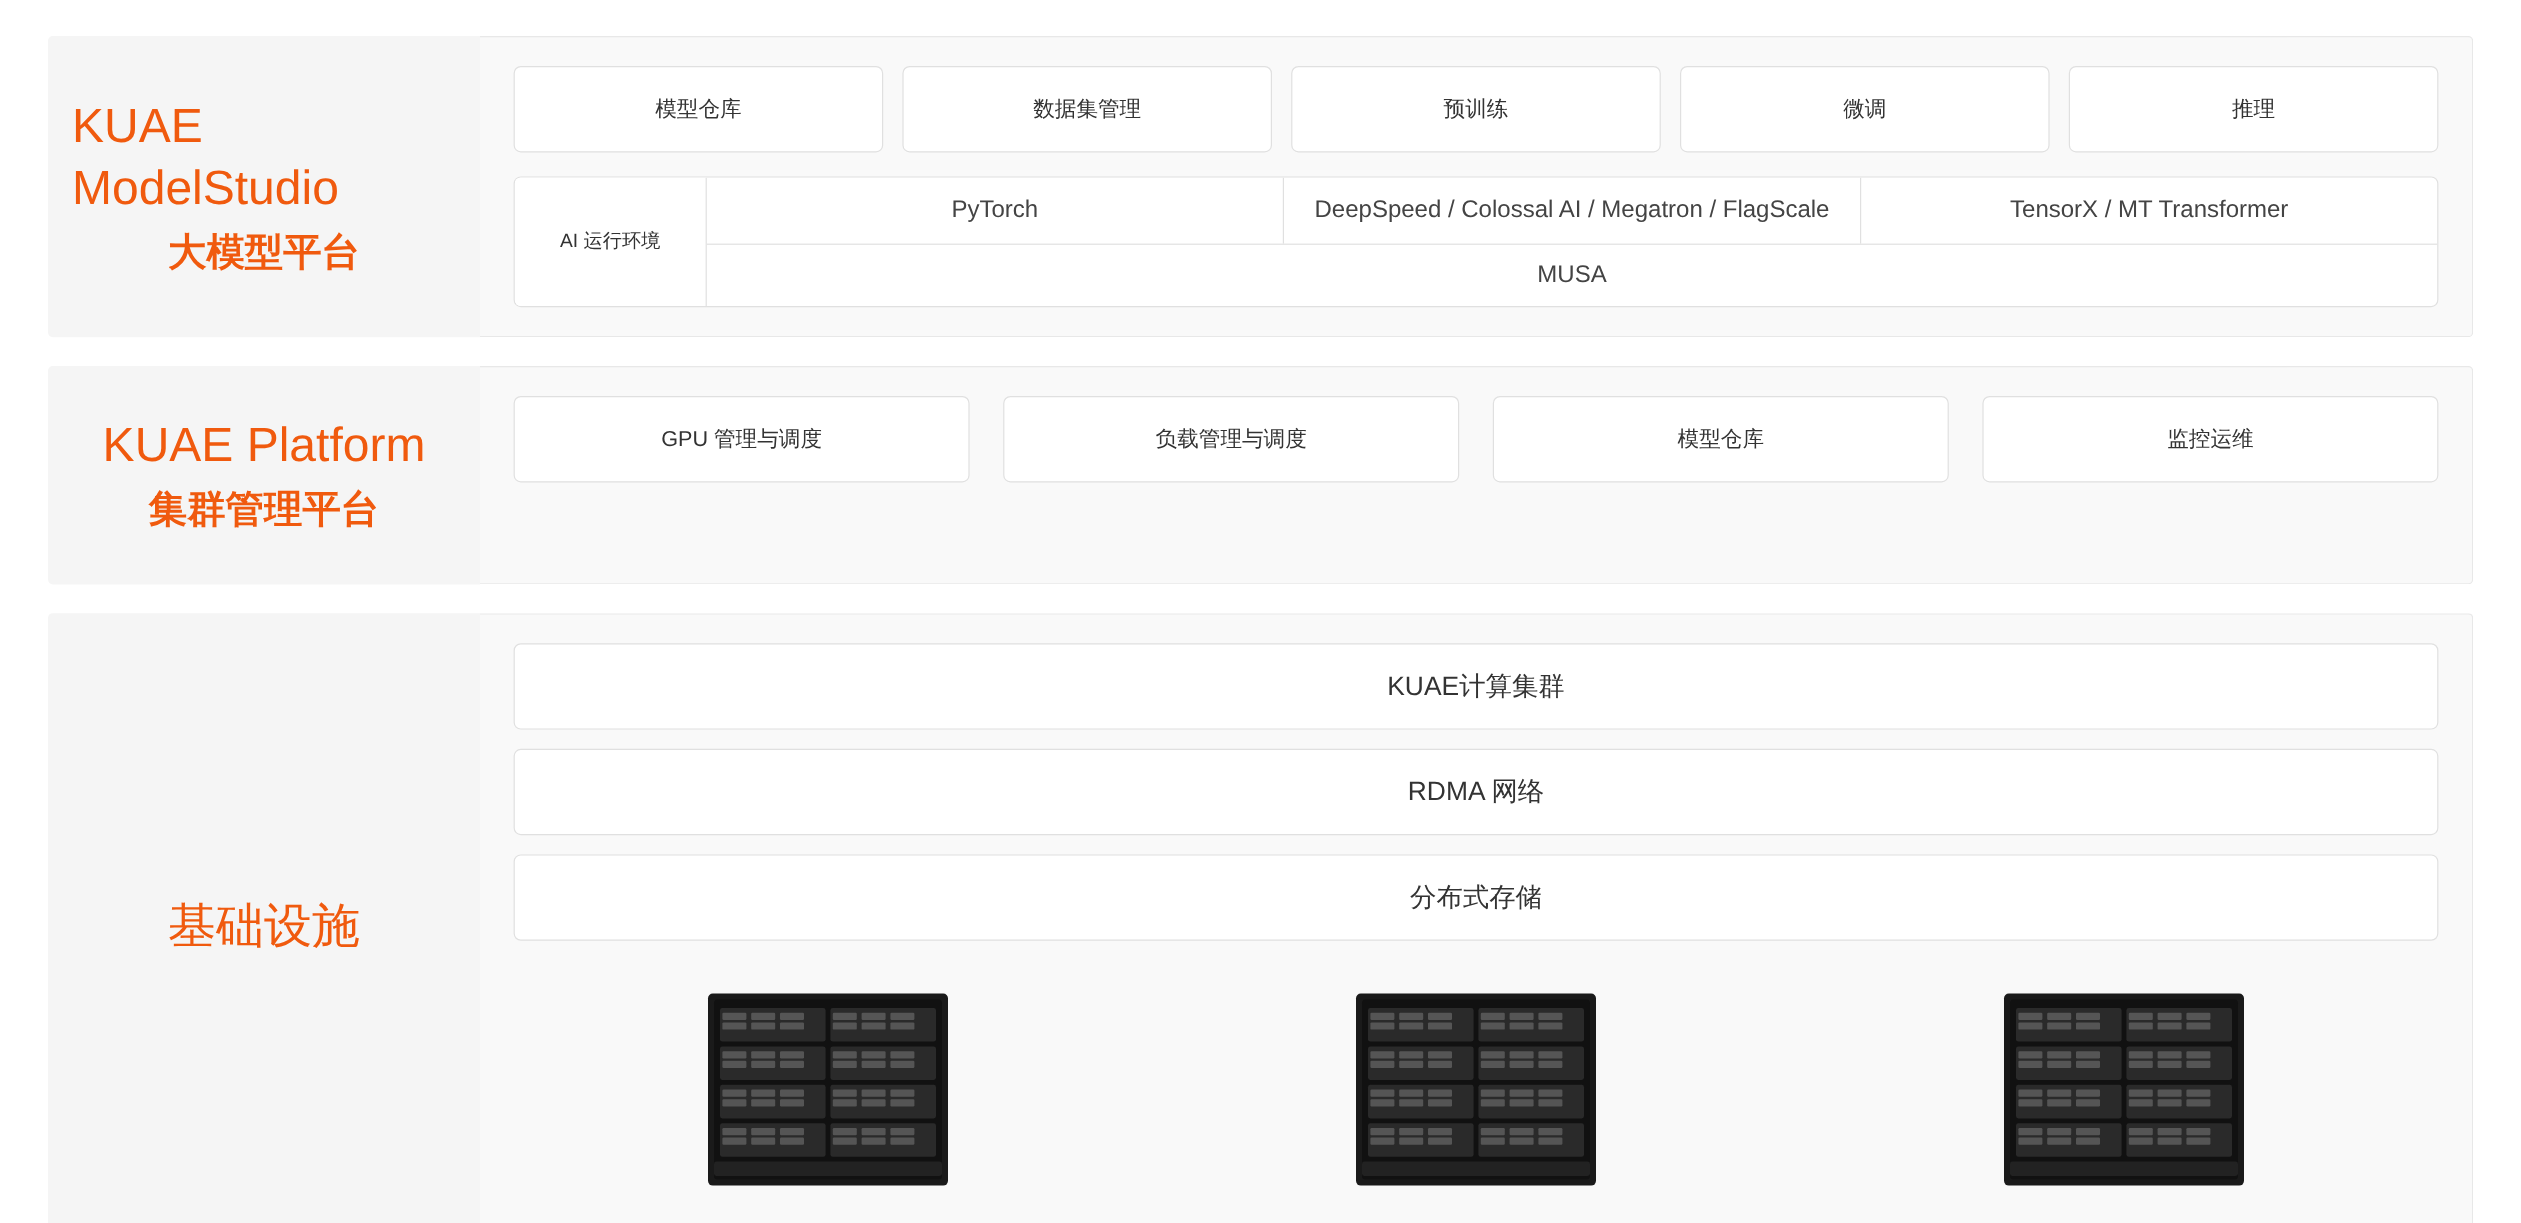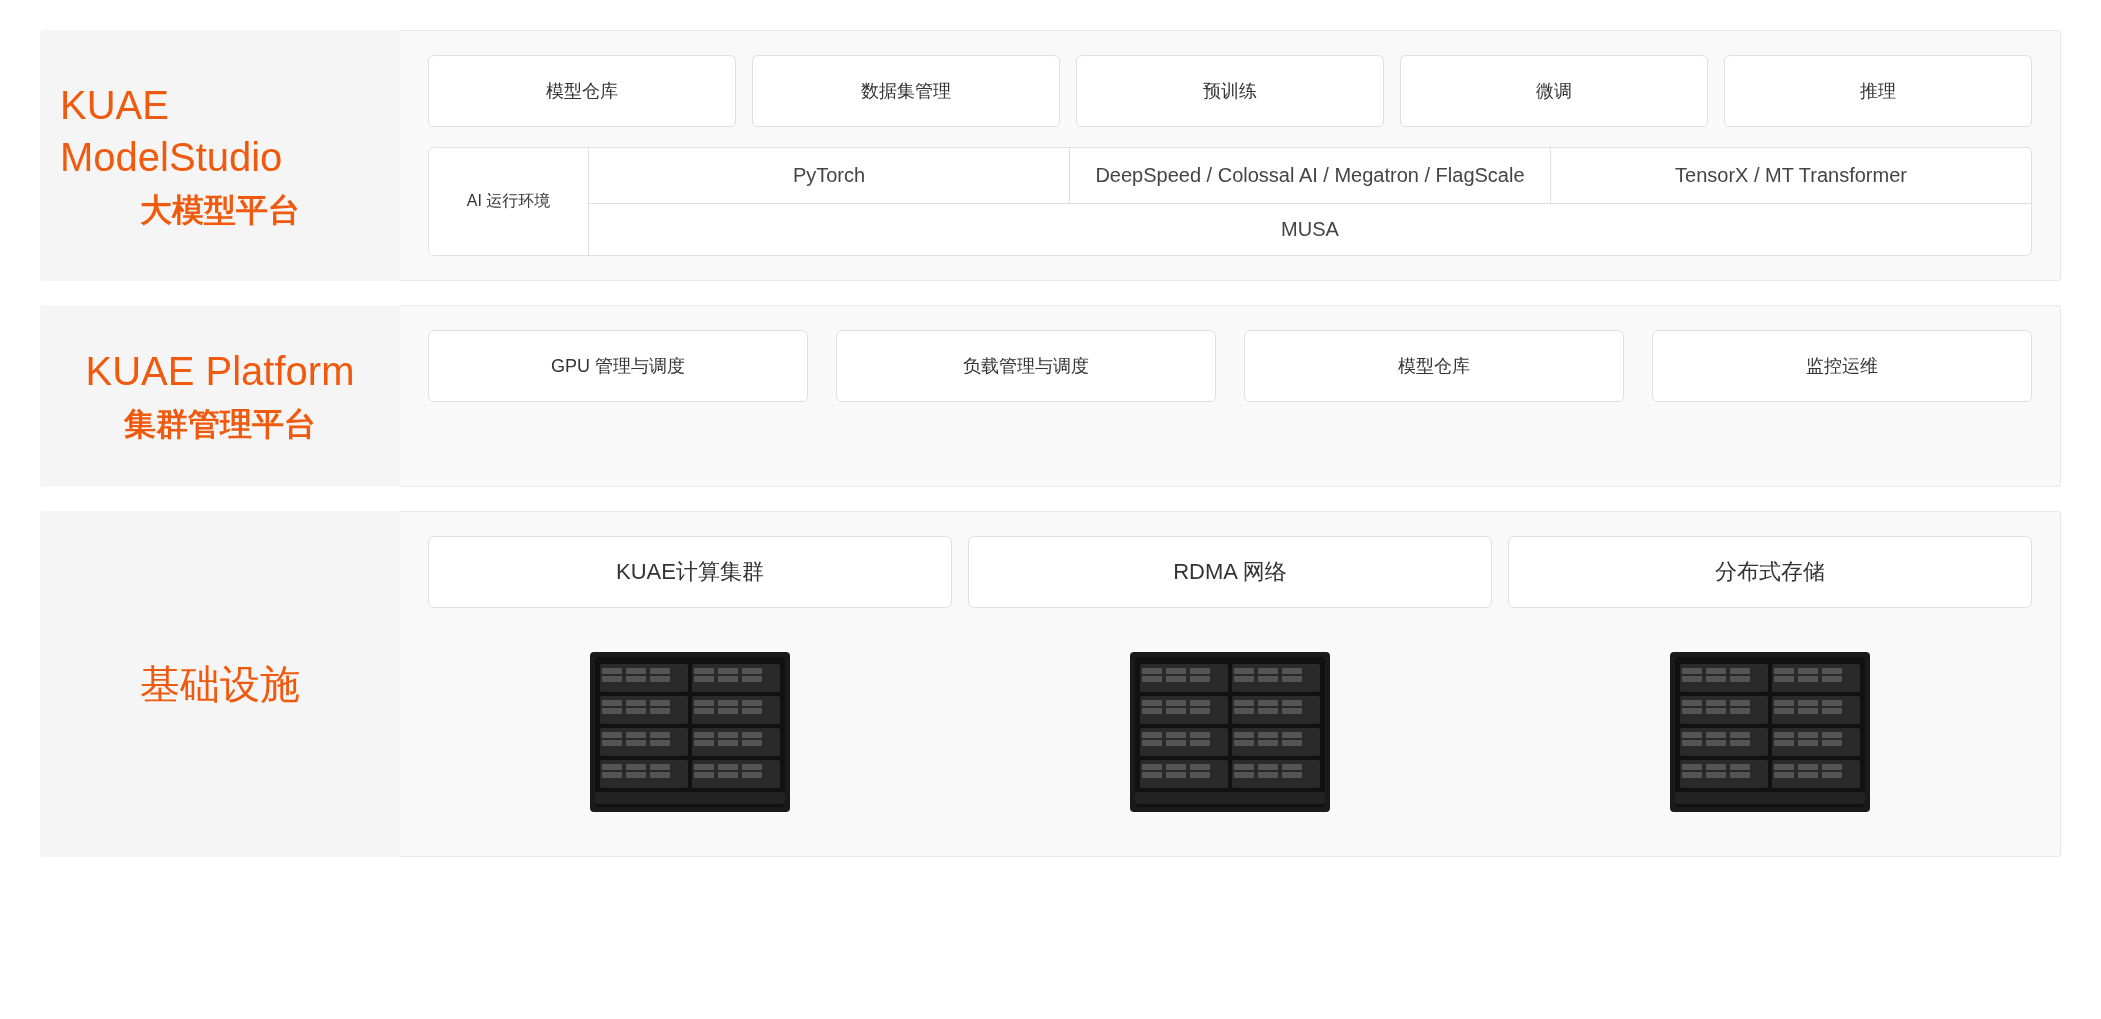--- a/index.html
+++ b/index.html
@@ -138,21 +138,21 @@
       font-size: 20px;
       color: #444444;
       display: flex;
       align-items: center;
       justify-content: center;
     }
 
     
     .infra-top {
       display: flex;
-      flex-direction: row;
+      flex-direction: column;
       gap: 16px;
     }
 
     .infra-card {
       flex: 1;
       background: #ffffff;
       border: 1px solid #e0e0e0;
       border-radius: 6px;
       padding: 20px 30px;
       font-size: 22px;

